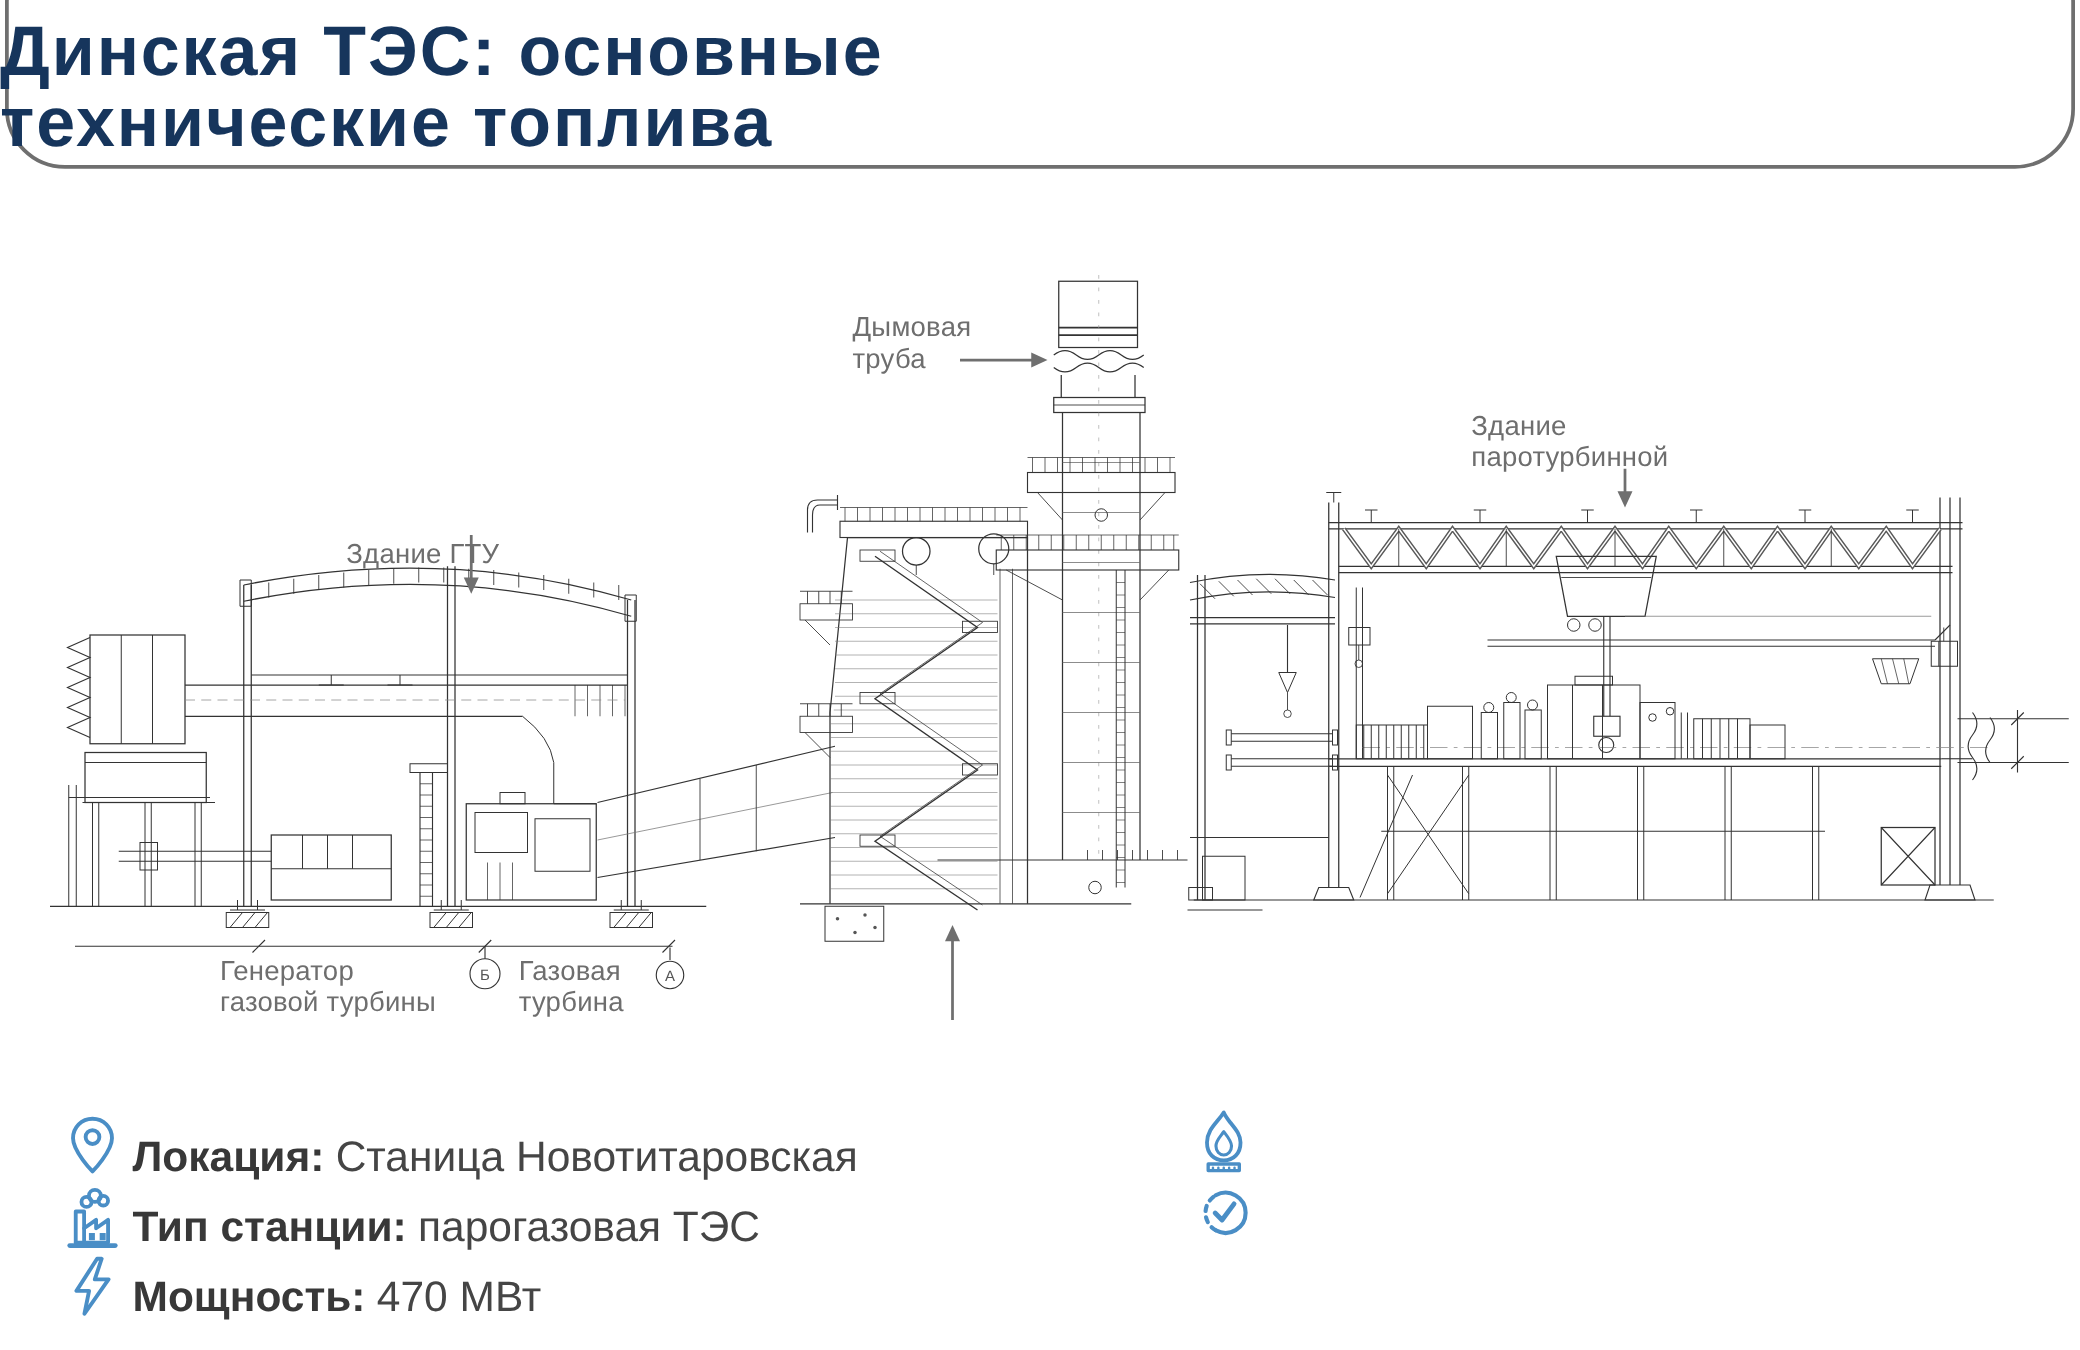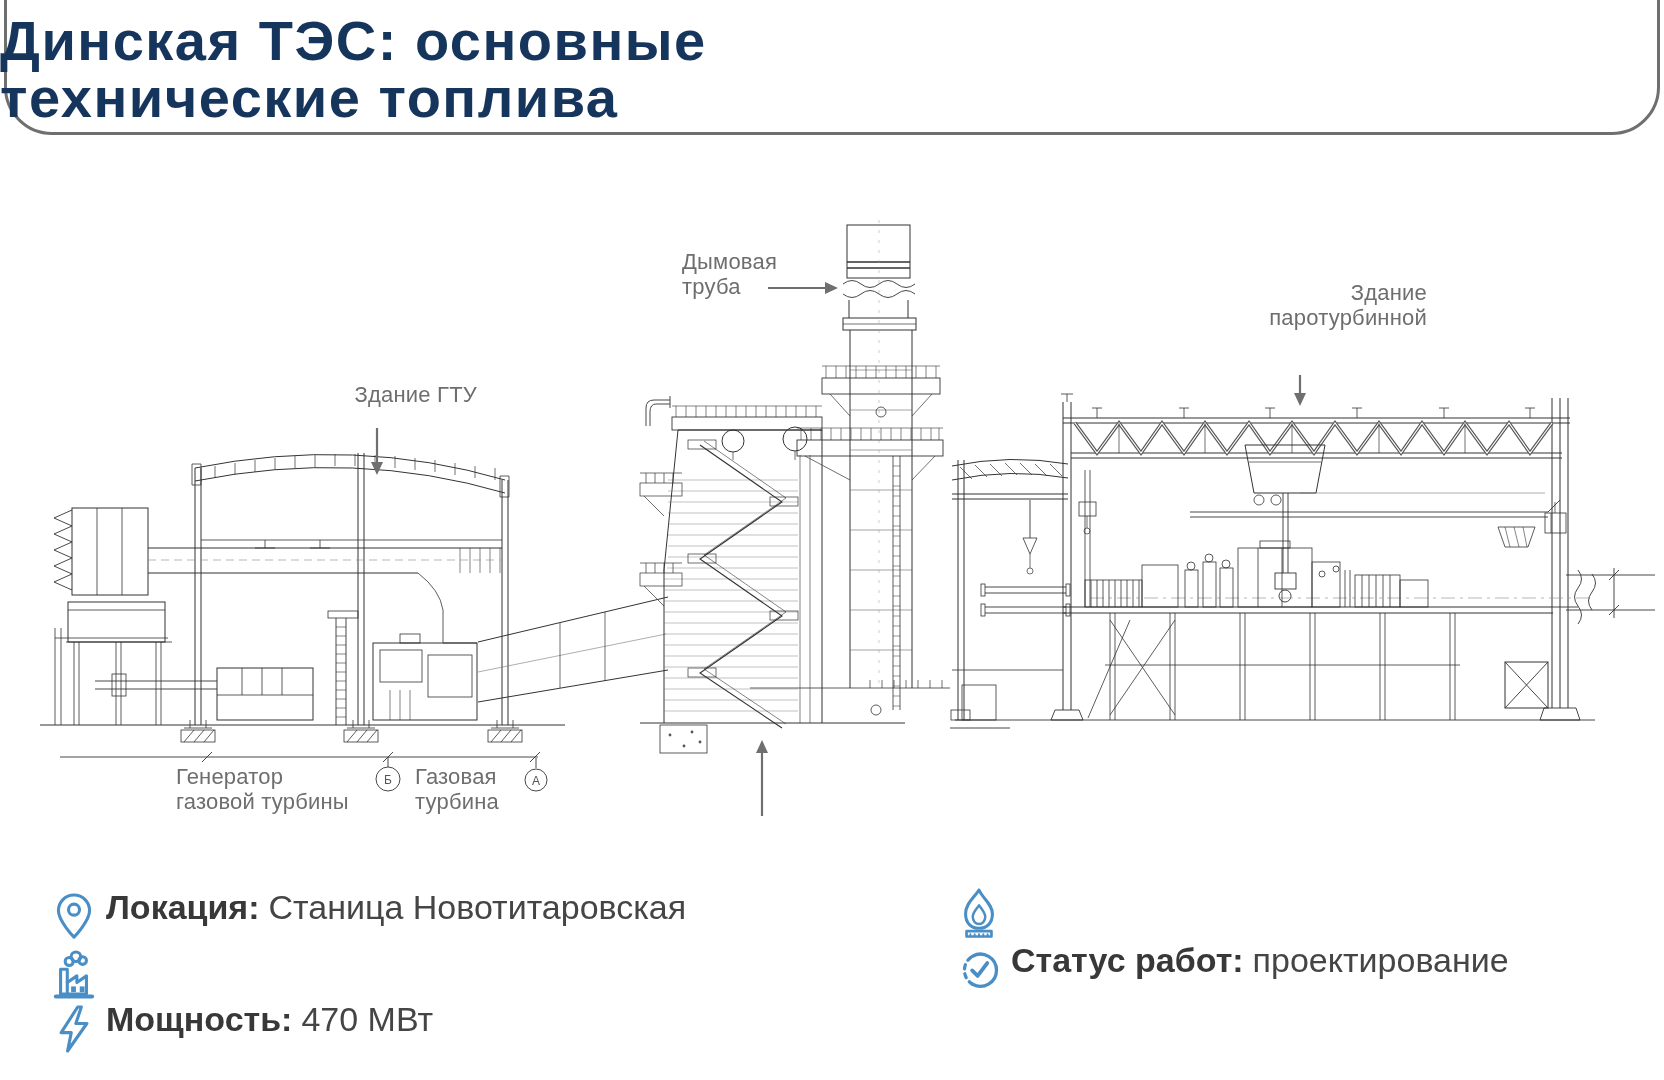--- a/index.html
+++ b/index.html
@@ -5,23 +5,23 @@
   html,body{margin:0;padding:0;background:#fff;}
   #page{position:relative;width:1664px;height:1080px;background:#fff;overflow:hidden;
         font-family:"Liberation Sans","DejaVu Sans",sans-serif;}
   
   #header-box{position:absolute;left:4px;right:4px;top:-46px;height:181px;
               border:3px solid #6f6f6f;border-radius:48px;background:#fff;box-sizing:border-box;}
   #title{position:absolute;left:0;right:0;top:12px;
          color:#16355c;font-weight:800;font-size:56px;line-height:1.02;letter-spacing:1.5px;}
   
   .lbl{position:absolute;color:#6e6e6e;font-size:22px;line-height:1.13;font-weight:400;letter-spacing:.2px;}
-  .lbl.center{text-align:right;}
+  .lbl.center{text-align:left;margin-top:48px;}
   
-  .fact{position:absolute;display:flex;align-items:flex-start;height:58px;}
+  .fact{position:absolute;display:flex;align-items:flex-end;height:58px;}
   .fact .ficon{width:48px;height:58px;flex:0 0 48px;display:flex;align-items:center;justify-content:center;}
   .fact .ftext{margin-left:8px;font-size:34px;color:#454545;white-space:nowrap;}
   .fact .ftext b{color:#383838;font-weight:700;margin-right:9px;}
   svg{display:block;}
 </style>
 </head>
 <body>
 
 <div id="page">
 
@@ -365,20 +365,23 @@
         <path d="M10 50 V24 H17 V50"></path>
         <path d="M17 38 L27 31 V38 L37 31 V50 H10"></path>
         <rect x="21" y="42" width="5" height="6" fill="#4a8ec6" stroke="none"></rect>
         <rect x="30" y="42" width="5" height="6" fill="#4a8ec6" stroke="none"></rect>
         <circle cx="19" cy="16" r="4.2"></circle>
           <circle cx="26" cy="11" r="5"></circle>
           <circle cx="33" cy="15" r="4"></circle>
         <path d="M5 52.5 H43" stroke-width="4"></path>
       </svg>
     </span>
+    <span class="ftext">
+      <b>Тип станции:</b><span>парогазовая ТЭС</span>
+    </span>
   </div>
 
   <div class="fact" style="left:50px;top:1000px">
     <span class="ficon">
       <svg width="44" height="56" viewBox="0 0 48 56" fill="none" stroke="#4a8ec6" stroke-width="3.4" stroke-linejoin="round">
         <path d="M28 4 L10 32 H21 L17 52 L38 22 H26 L32 4 Z"></path>
       </svg>
     </span>
     <span class="ftext">
       <b>Мощность:</b><span>470 МВт</span>
@@ -397,18 +400,15 @@
   </div>
 
   <div class="fact" style="left:955px;top:941px">
     <span class="ficon">
       <svg width="44" height="52" viewBox="0 0 48 56" fill="none" stroke="#4a8ec6" stroke-width="3.6" stroke-linecap="round" stroke-linejoin="round">
         <path d="M17 13 A17.5 17.5 0 1 1 17 43.5"></path>
         <path d="M17 43.5 A17.5 17.5 0 0 1 17 13" stroke-dasharray="4.5 5.5"></path>
         <path d="M16.5 28.5 L22.5 34.5 L33 20.5" stroke-width="4.2"></path>
       </svg>
     </span>
-    <span class="ftext">
-      <b>Статус работ:</b><span>проектирование</span>
-    </span>
   </div>
 
 </div>
 
 </body></html>

